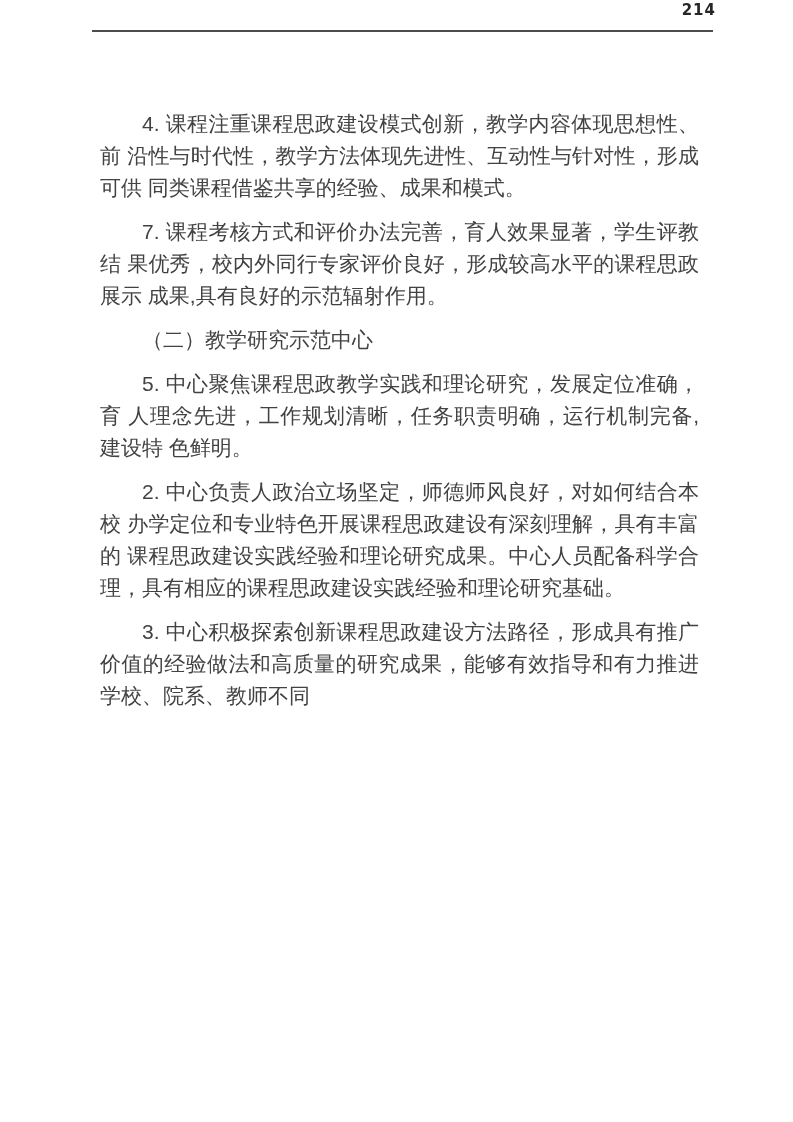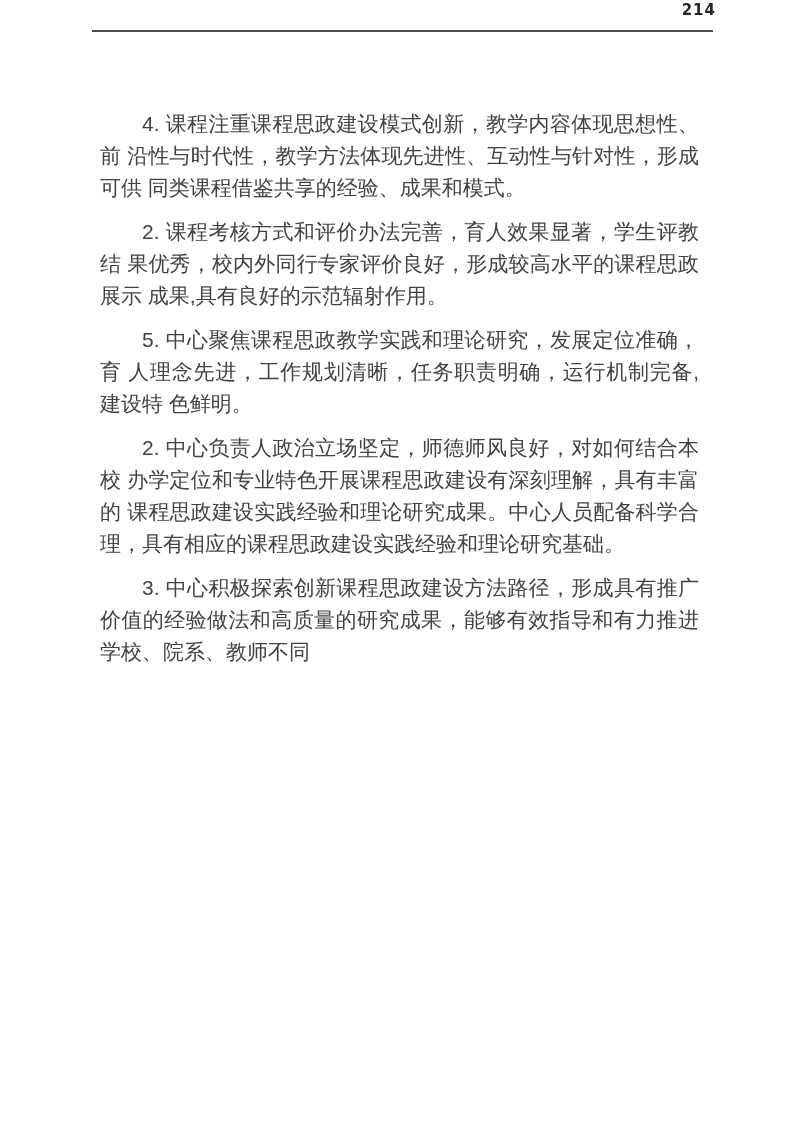--- a/index.html
+++ b/index.html
@@ -53,19 +53,20 @@
 <body>
 
 <div class="page">
 
   <span class="page-number">214</span>
 
   <div class="header-rule"></div>
 
   <main class="content">
     <p>4. 课程注重课程思政建设模式创新，教学内容体现思想性、前 沿性与时代性，教学方法体现先进性、互动性与针对性，形成可供 同类课程借鉴共享的经验、成果和模式。</p>
-    <p>2. 课程考核方式和评价办法完善，育人效果显著，学生评教结 果优秀，校内外同行专家评价良好，形成较高水平的课程思政展示 成果,具有良好的示范辐射作用。</p>
+    <p>7. 课程考核方式和评价办法完善，育人效果显著，学生评教结 果优秀，校内外同行专家评价良好，形成较高水平的课程思政展示 成果,具有良好的示范辐射作用。</p>
+    <p>（二）教学研究示范中心</p>
     <p>5. 中心聚焦课程思政教学实践和理论研究，发展定位准确，育 人理念先进，工作规划清晰，任务职责明确，运行机制完备,建设特 色鲜明。</p>
     <p>2. 中心负责人政治立场坚定，师德师风良好，对如何结合本校 办学定位和专业特色开展课程思政建设有深刻理解，具有丰富的 课程思政建设实践经验和理论研究成果。中心人员配备科学合 理，具有相应的课程思政建设实践经验和理论研究基础。</p>
     <p>3. 中心积极探索创新课程思政建设方法路径，形成具有推广 价值的经验做法和高质量的研究成果，能够有效指导和有力推进 学校、院系、教师不同</p>
   </main>
 
 </div>
 
 </body></html>

